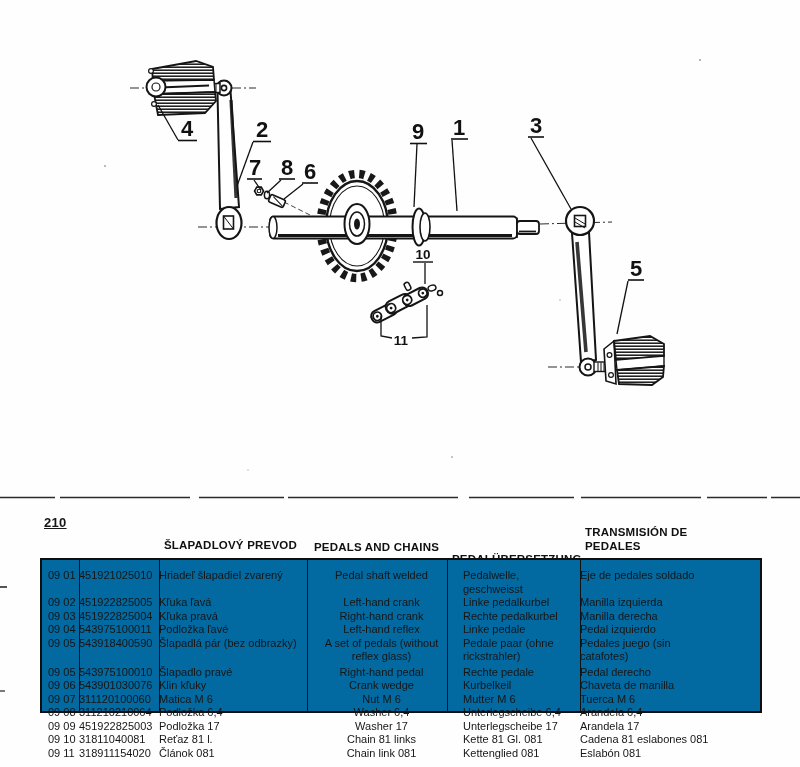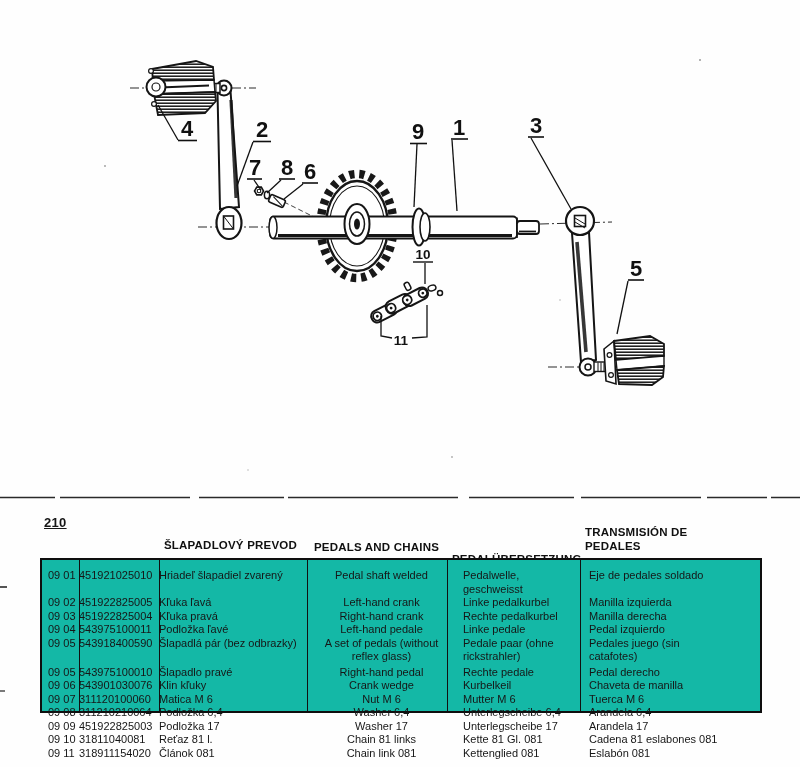--- a/index.html
+++ b/index.html
@@ -8,33 +8,33 @@
   svg text{font-family:"Liberation Sans",sans-serif;}
   .diagram{position:absolute;left:0;top:0;}
   .pageno{position:absolute;left:44px;top:515px;font-size:13px;font-weight:bold;letter-spacing:.3px;text-decoration:underline;}
   .colhead{position:absolute;font-size:11.5px;font-weight:bold;color:#101010;letter-spacing:.2px;
            line-height:13.5px;white-space:pre-line;}
   .h-sk{left:164px;top:539px;}
   .h-en{left:314px;top:541px;}
   .h-de{left:452px;top:541px;margin-top:12px;}
   .h-es{left:585px;top:526px;}
   .tbl{position:absolute;left:40px;top:558px;width:722px;height:155px;
-       border:2px solid #0e0e0e;box-sizing:border-box;background:#14b8a6;}
+       border:2px solid #0e0e0e;box-sizing:border-box;background:#0369a1;}
   .vline{position:absolute;top:0;bottom:0;width:1.4px;background:#111;}
   .v1{left:37px}.v2{left:117px}.v3{left:265px}.v4{left:405px}.v5{left:538px}
   .tbody{position:absolute;left:0;right:0;top:9px;}
   .trow{display:flex;font-size:11px;line-height:13.5px;}
   .trow.gap{margin-top:2px;}
   .c{box-sizing:border-box;white-space:pre-line;}
   .c1{width:37px;padding-left:6px;}
   .c2{width:80px;}
   .c3{width:148px;padding-left:0;}
   .c4{width:140px;padding-left:9px;text-align:center;}
   .c5{width:133px;padding-left:16px;}
-  .c6{flex:1;padding-left:9px;}
+  .c6{flex:1;padding-left:0;}
   .art{position:absolute;background:#555;}
   .a1{left:0;top:586px;width:7px;height:2px;}
   .a2{left:0;top:690px;width:5px;height:2px;background:#7a7a7a;}
 </style>
 </head>
 <body>
 
 <div class="page">
 
   <svg class="diagram" width="800" height="500" viewBox="0 0 800 500">
@@ -264,21 +264,21 @@
       <div class="c c3">Kľuka pravá</div>
       <div class="c c4">Right-hand crank</div>
       <div class="c c5">Rechte pedalkurbel</div>
       <div class="c c6">Manilla derecha</div>
     </div>
 
     <div class="trow">
       <div class="c c1">09 04</div>
       <div class="c c2">543975100011</div>
       <div class="c c3">Podložka ľavé</div>
-      <div class="c c4">Left-hand pedale</div>
+      <div class="c c4">Left-hand reflex</div>
       <div class="c c5">Linke pedale</div>
       <div class="c c6">Pedal izquierdo</div>
     </div>
 
     <div class="trow">
       <div class="c c1">09 05</div>
       <div class="c c2">543918400590</div>
       <div class="c c3">Šlapadlá pár (bez odbrazky)</div>
       <div class="c c4">A set of pedals (without
 reflex glass)</div>

